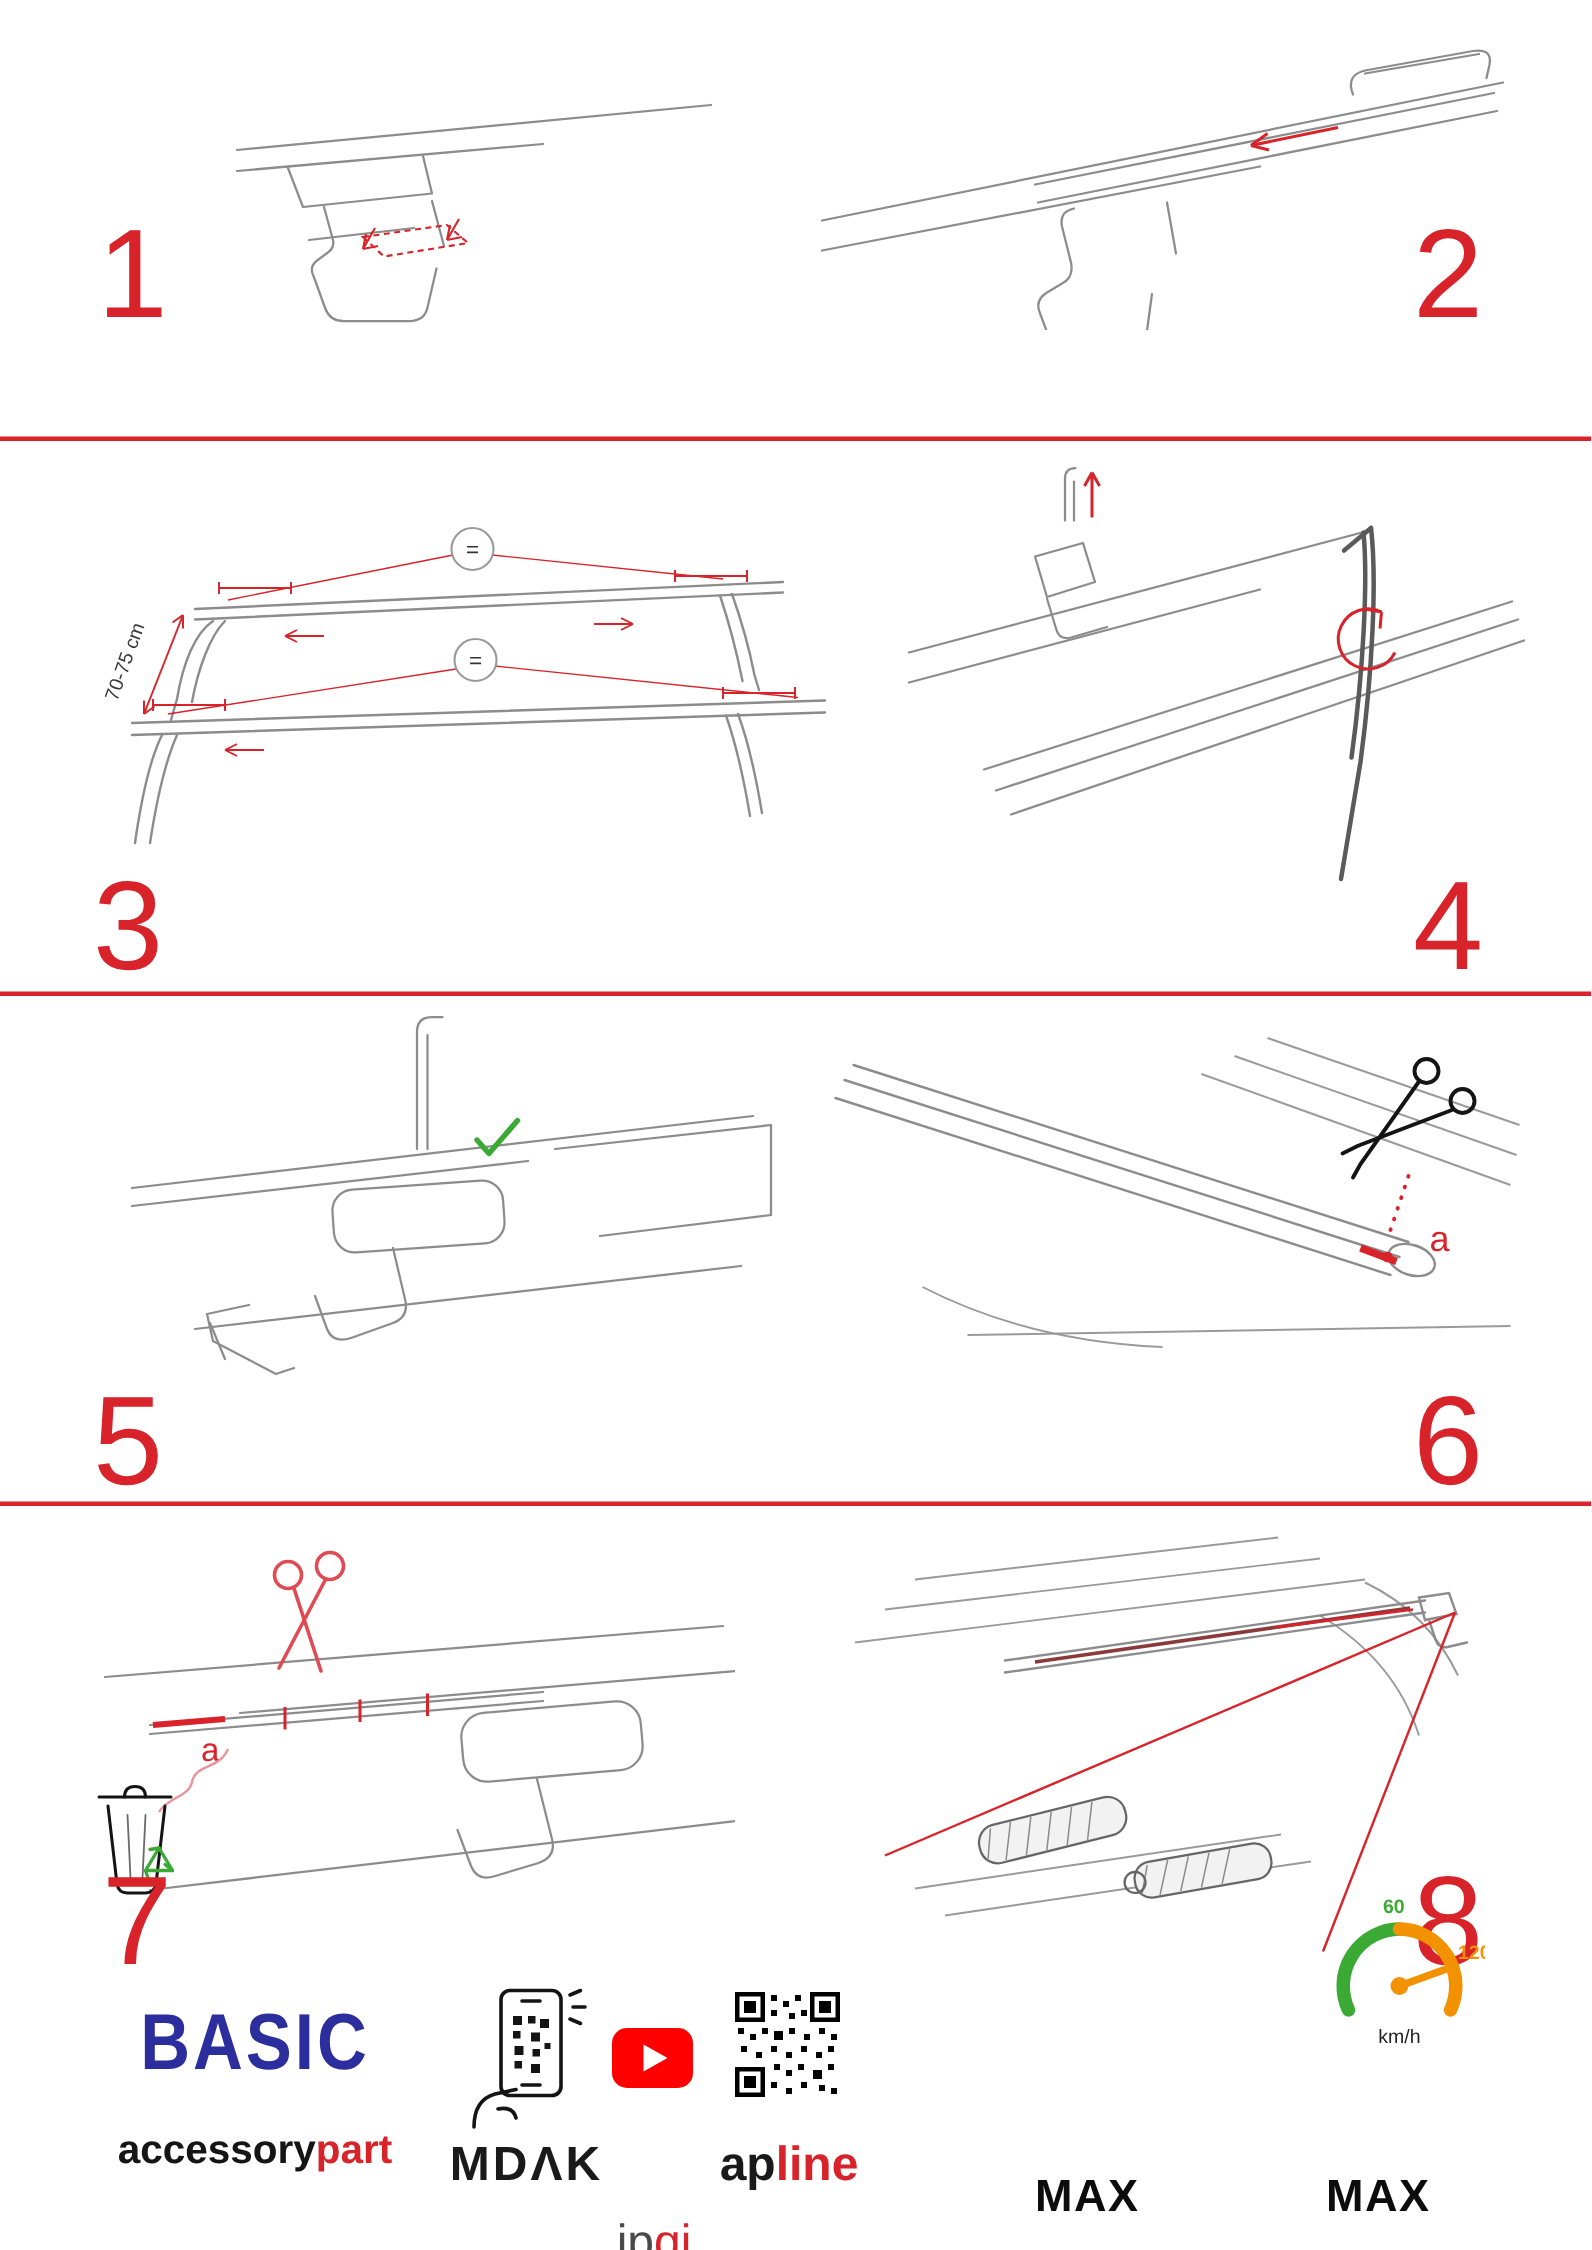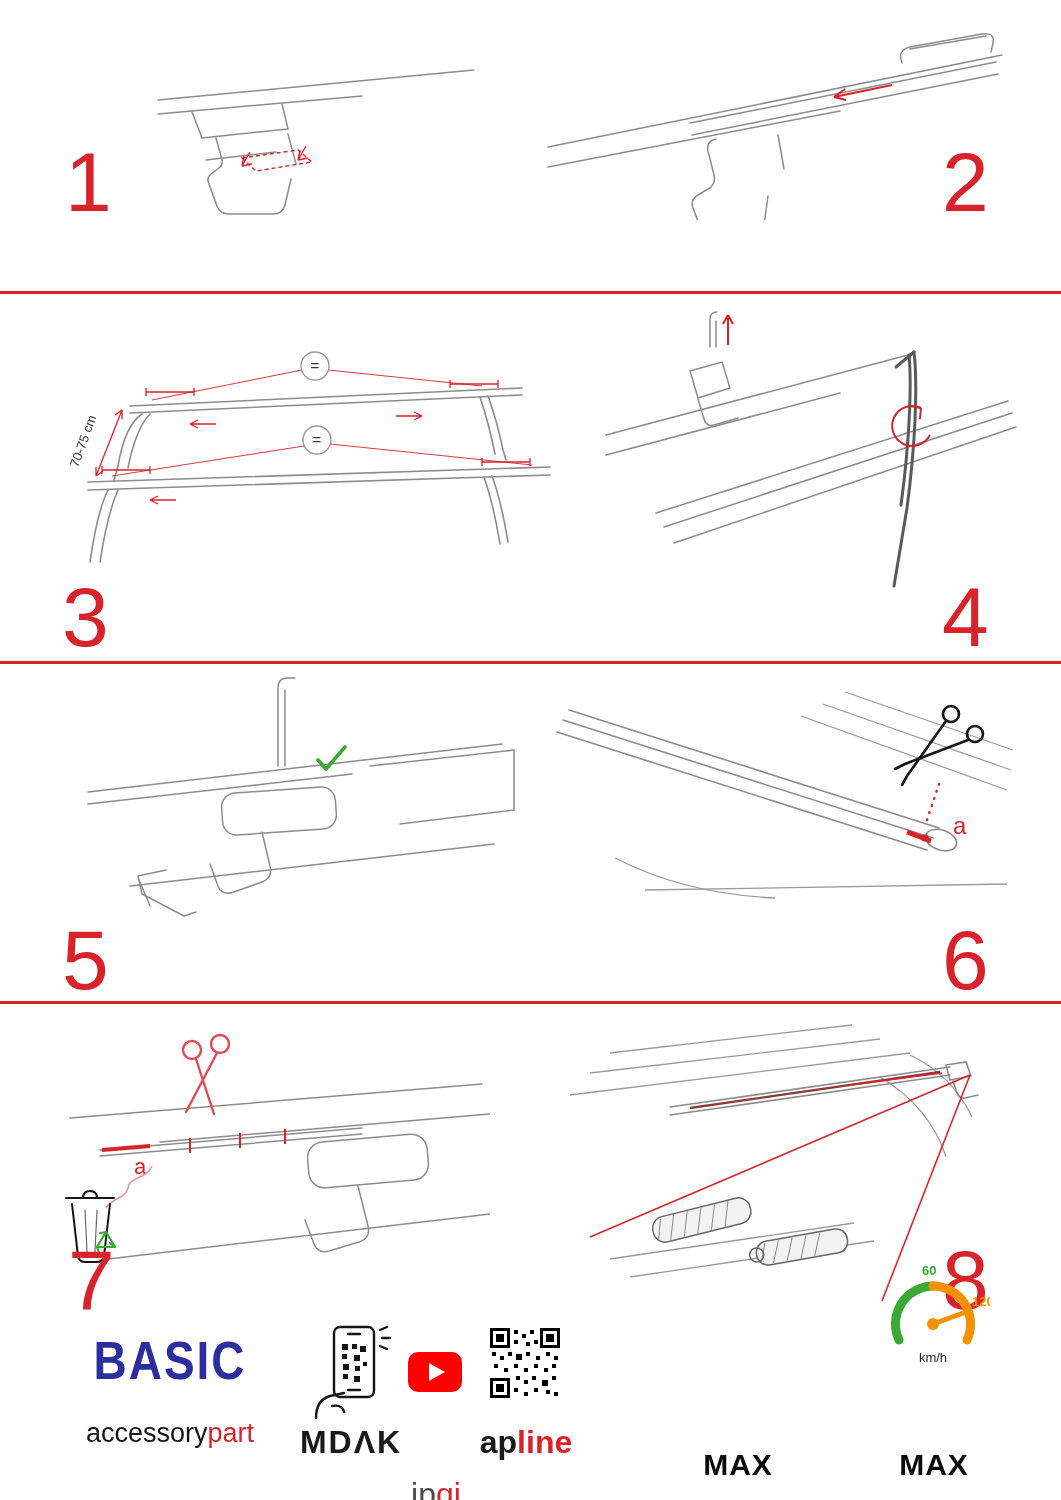--- a/index.html
+++ b/index.html
@@ -10,26 +10,26 @@
   .page{position:relative;width:1061px;height:1500px;background:#fff;
         font-family:"Liberation Sans",sans-serif;overflow:hidden}
   .abs{position:absolute}
   .step-num{position:absolute;font-size:84px;font-weight:400;line-height:1;
             color:var(--red,#d8232a);font-family:"Liberation Sans",sans-serif}
   .divider{position:absolute;left:0;width:1061px;height:3px;background:var(--red,#d8232a)}
   .brand{position:absolute;left:70px;top:1330px;width:200px;text-align:center;
          color:var(--blue,#2b2e9c);font-weight:700;font-size:46px;letter-spacing:2px;
          transform:scaleY(1.15);transform-origin:top}
   .wordmark{position:absolute;left:55px;top:1418px;width:230px;text-align:center;
-            font-weight:400;font-size:27px;color:#151515}
+            font-weight:700;font-size:27px;color:#151515}
   .red-part{color:var(--red,#d8232a)}
   .gray-part{color:#4a4a4a}
   .logo-text{position:absolute;font-size:32px;color:#1a1a1a;text-align:center;font-weight:700}
   .max-label{position:absolute;font-size:30px;font-weight:700;color:#0c0c0c;
-             text-align:center;letter-spacing:1px}
+             letter-spacing:1px}
   svg{display:block}
   svg text{font-family:"Liberation Sans",sans-serif}
 </style>
 </head>
 <body>
 
 <div class="page">
 
   <div class="abs" style="left:150px;top:60px">
     <svg width="330" height="195" viewBox="0 0 330 195">

